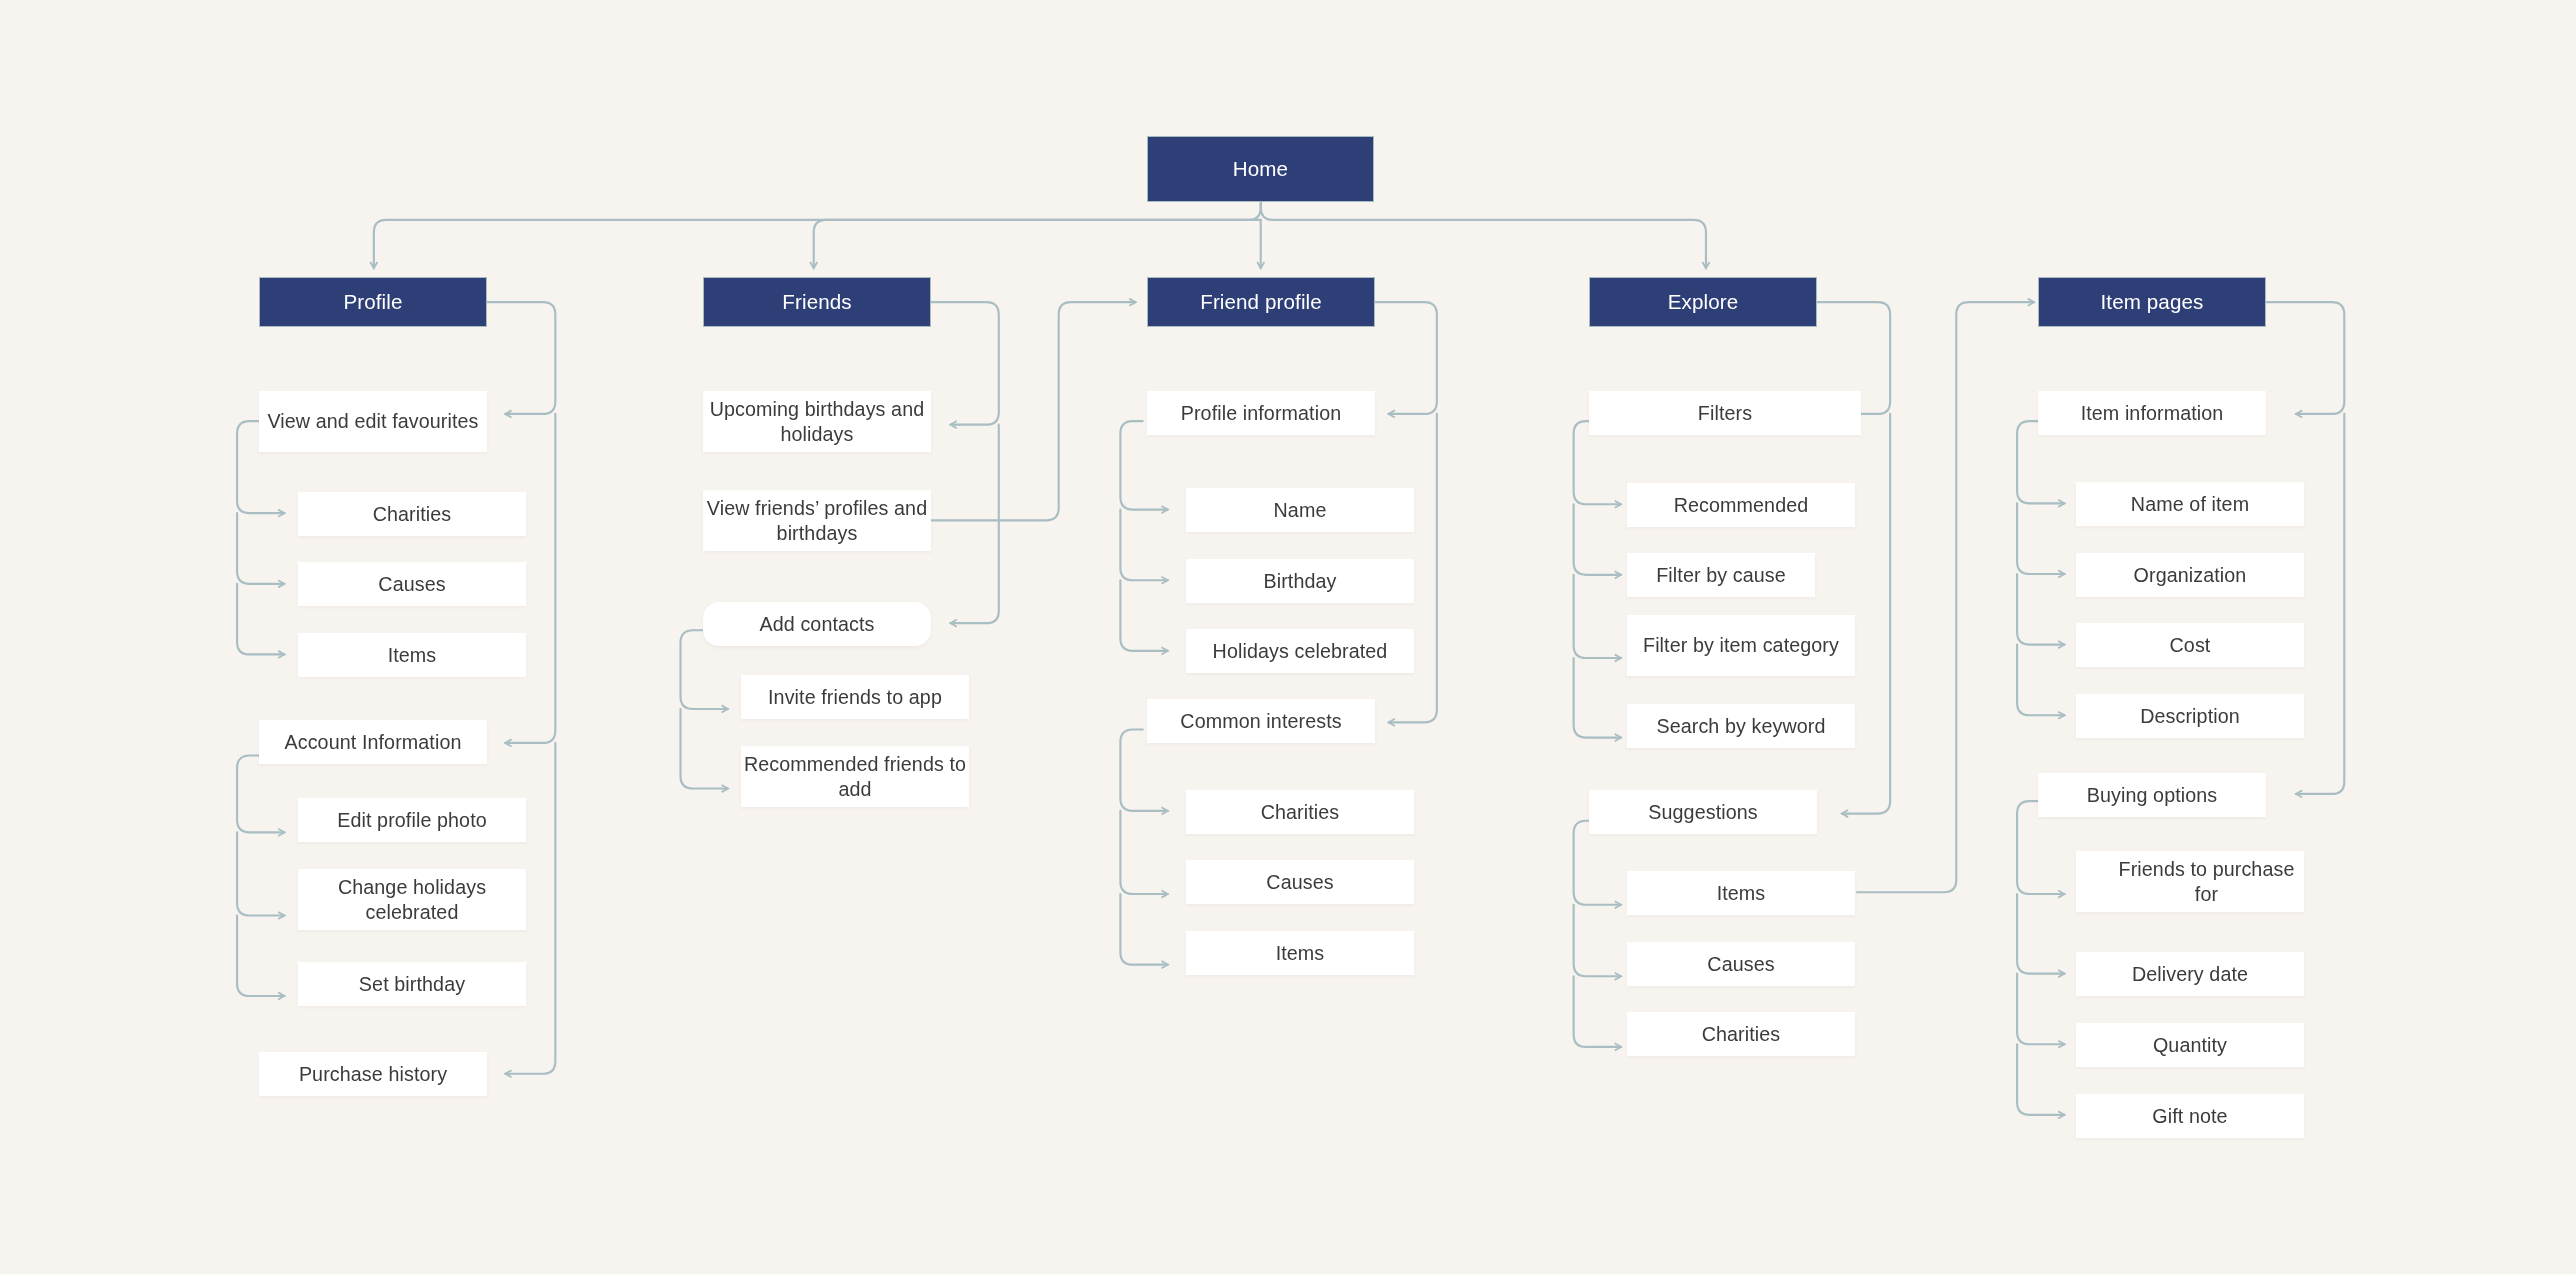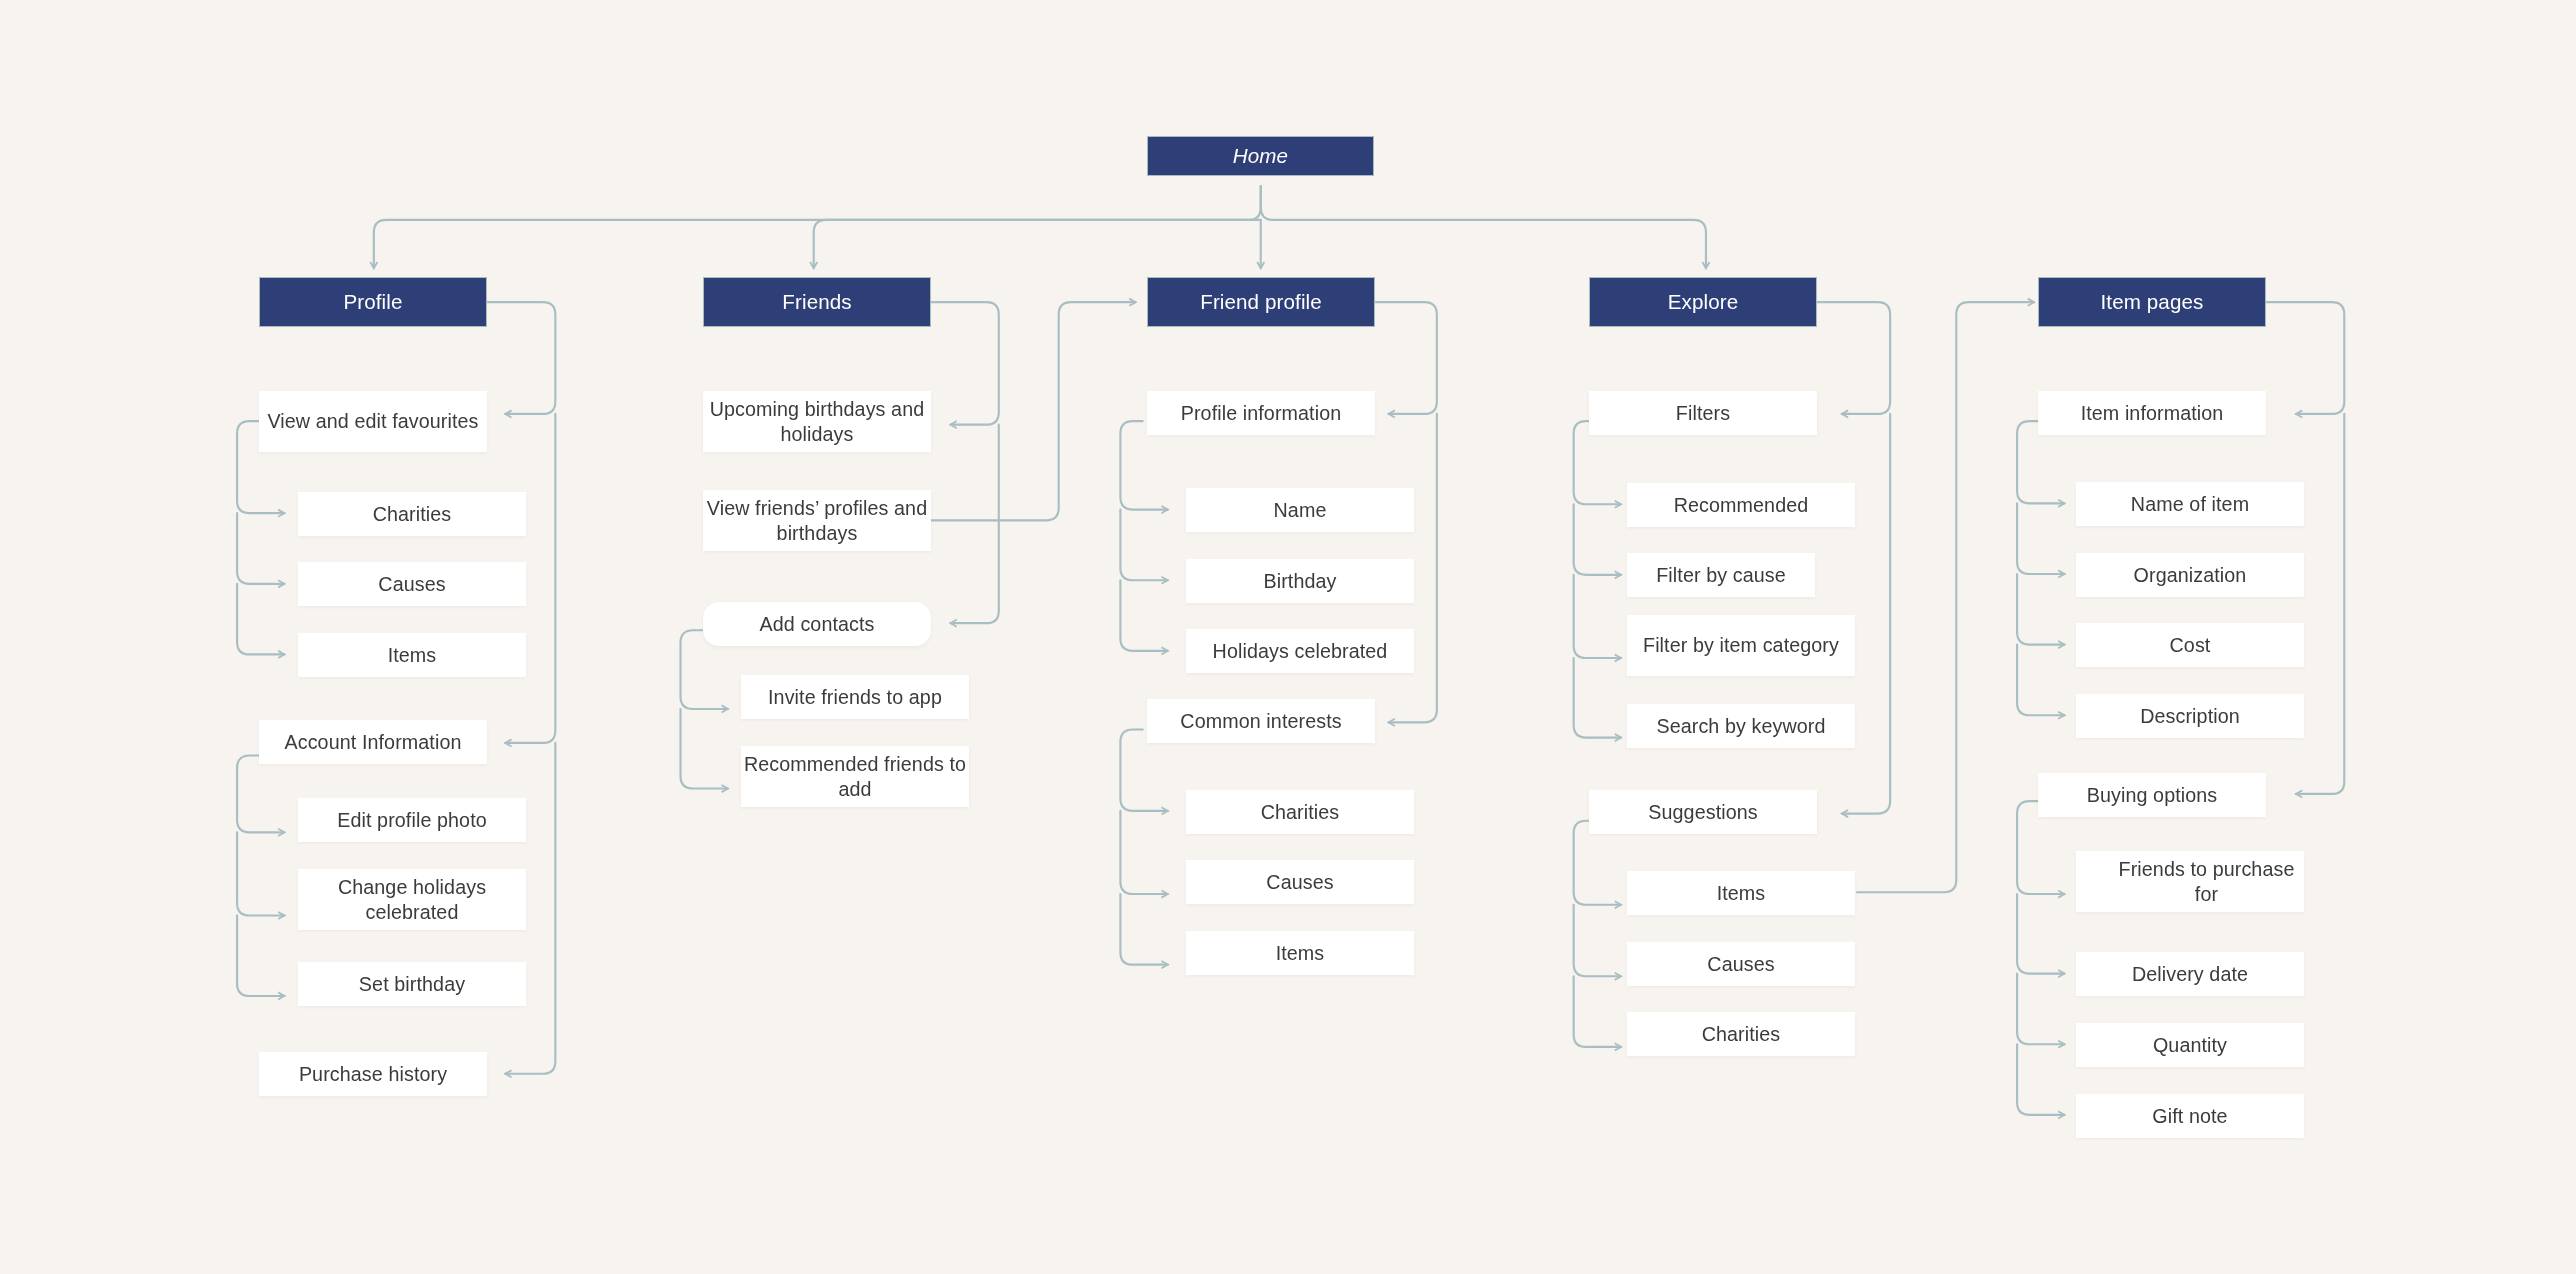--- a/index.html
+++ b/index.html
@@ -105,21 +105,21 @@
       <path d="M2256,642 L2256,707 Q2256,721 2270,721 L2309,721" marker-end="url(#ah)"></path>
       <path d="M2256,721 L2256,786 Q2256,800 2270,800 L2309,800" marker-end="url(#ah)"></path>
 
       <path d="M2281,896 L2270,896 Q2256,896 2256,910 L2256,986 Q2256,1000 2270,1000 L2309,1000" marker-end="url(#ah)"></path>
       <path d="M2256,1000 L2256,1075 Q2256,1089 2270,1089 L2309,1089" marker-end="url(#ah)"></path>
       <path d="M2256,1089 L2256,1154 Q2256,1168 2270,1168 L2309,1168" marker-end="url(#ah)"></path>
       <path d="M2256,1168 L2256,1233 Q2256,1247 2270,1247 L2309,1247" marker-end="url(#ah)"></path>
     </g>
   </svg>
 
-  <div class="node root" style="left:1147px;top:136px;width:227px;height:40px;font-style:italic;">Home</div>
+  <div class="node root" style="left:1147px;top:136px;width:227px;height:66px;">Home</div>
 
   <div class="node section" style="left:259px;top:277px;width:228px;height:50px;">Profile</div>
 
   <div class="node card" style="left:259px;top:391px;width:228px;height:61px;">View and edit favourites</div>
   <div class="node card sub" style="left:298px;top:492px;width:228px;height:44px;">Charities</div>
   <div class="node card sub" style="left:298px;top:562px;width:228px;height:44px;">Causes</div>
   <div class="node card sub" style="left:298px;top:633px;width:228px;height:44px;">Items</div>
 
   <div class="node card" style="left:259px;top:720px;width:228px;height:44px;">Account Information</div>
   <div class="node card sub" style="left:298px;top:798px;width:228px;height:44px;">Edit profile photo</div>
@@ -143,21 +143,21 @@
   <div class="node card sub" style="left:1186px;top:559px;width:228px;height:44px;">Birthday</div>
   <div class="node card sub" style="left:1186px;top:629px;width:228px;height:44px;">Holidays celebrated</div>
 
   <div class="node card" style="left:1147px;top:699px;width:228px;height:44px;">Common interests</div>
   <div class="node card sub" style="left:1186px;top:790px;width:228px;height:44px;">Charities</div>
   <div class="node card sub" style="left:1186px;top:860px;width:228px;height:44px;">Causes</div>
   <div class="node card sub" style="left:1186px;top:931px;width:228px;height:44px;">Items</div>
 
   <div class="node section" style="left:1589px;top:277px;width:228px;height:50px;">Explore</div>
 
-  <div class="node card" style="left:1589px;top:391px;width:228px;height:44px;">Filters</div>
+  <div class="node card" style="left:1589px;top:391px;width:272px;height:44px;">Filters</div>
   <div class="node card sub" style="left:1627px;top:483px;width:228px;height:44px;">Recommended</div>
   <div class="node card sub" style="left:1627px;top:553px;width:188px;height:44px;">Filter by cause</div>
   <div class="node card sub" style="left:1627px;top:615px;width:228px;height:61px;">Filter by item category</div>
   <div class="node card sub" style="left:1627px;top:704px;width:228px;height:44px;">Search by keyword</div>
 
   <div class="node card" style="left:1589px;top:790px;width:228px;height:44px;">Suggestions</div>
   <div class="node card sub" style="left:1627px;top:871px;width:228px;height:44px;">Items</div>
   <div class="node card sub" style="left:1627px;top:942px;width:228px;height:44px;">Causes</div>
   <div class="node card sub" style="left:1627px;top:1012px;width:228px;height:44px;">Charities</div>
 

